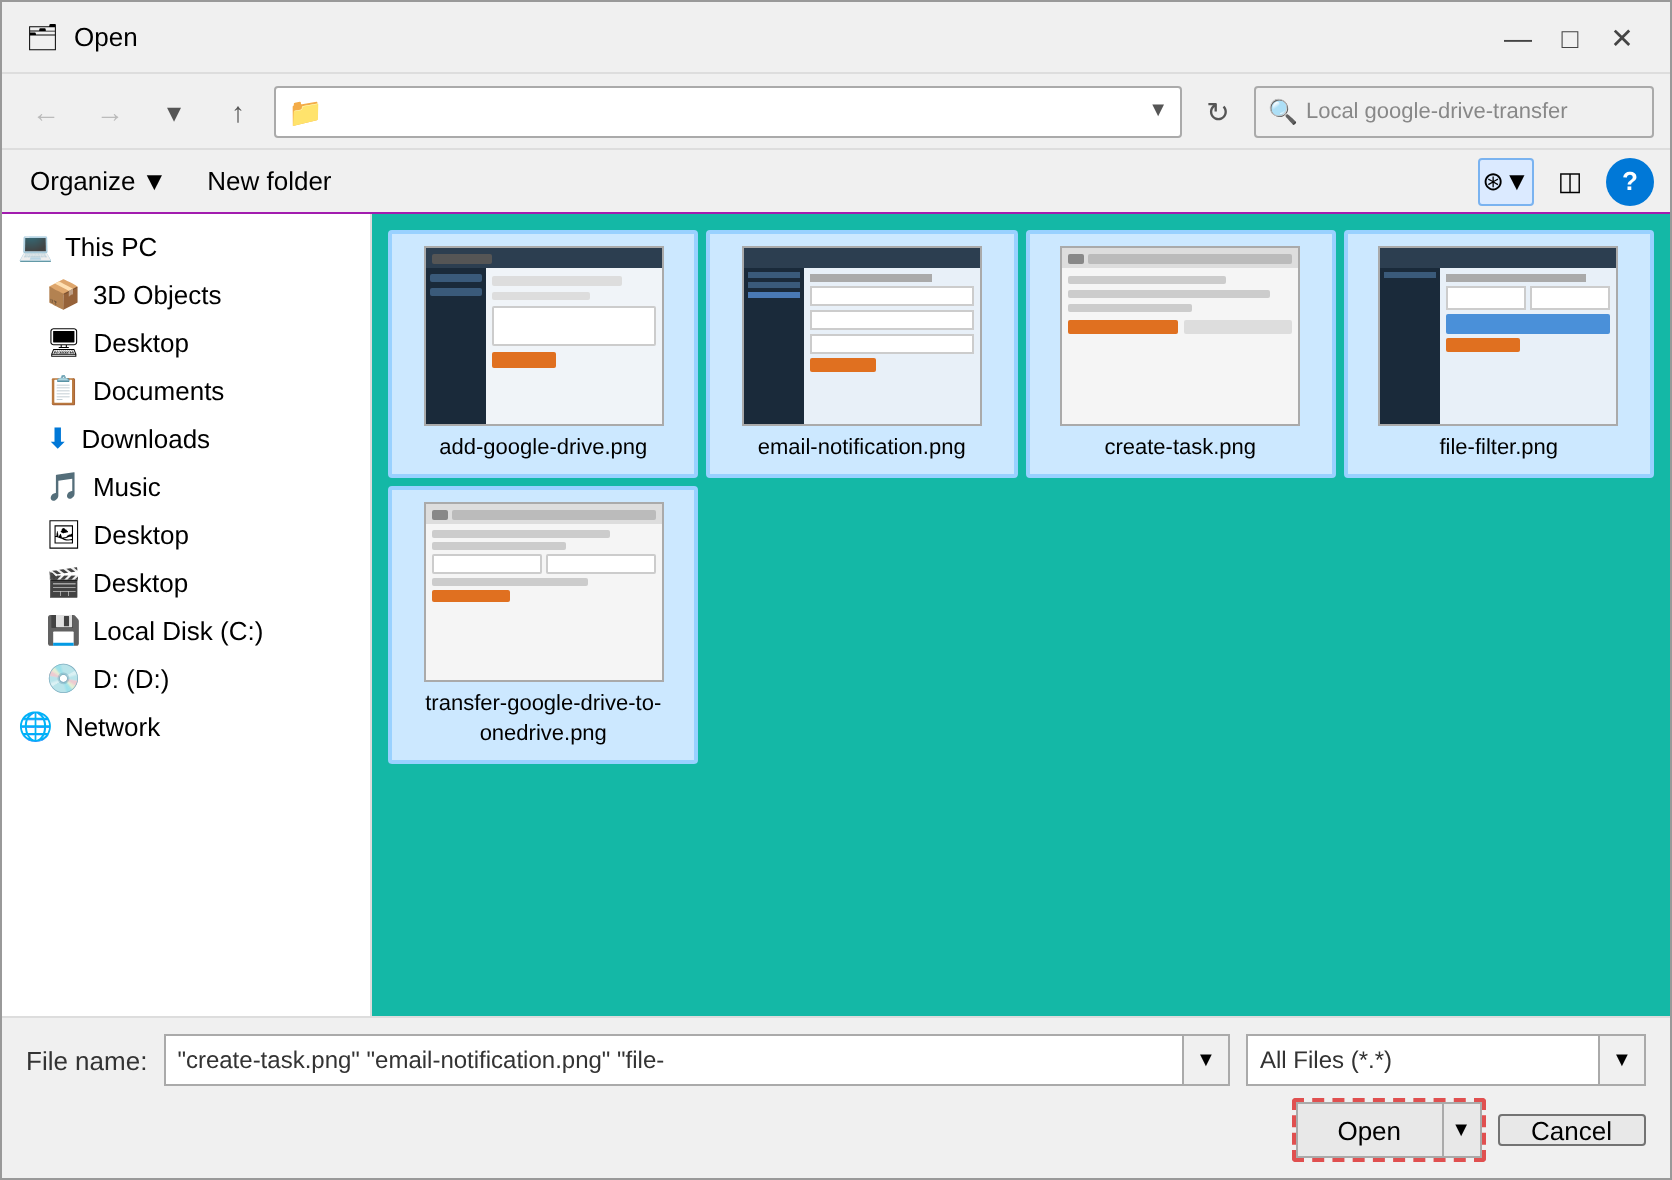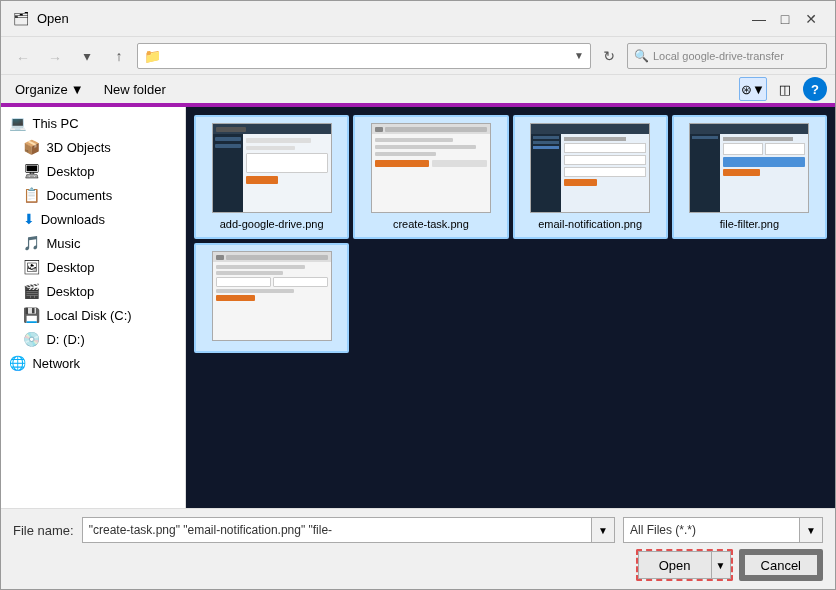--- a/index.html
+++ b/index.html
@@ -138,21 +138,21 @@
       align-items: center;
       gap: 4px;
       width: 200px;
       color: #666;
     }
     .search-icon { color: #666; font-size: 12px; }
 
     
     .toolbar2 {
       background: #f0f0f0;
-      border-bottom: 4px solid #a21caf;
+      border-bottom: 1px solid #a21caf;
       padding: 2px 8px;
       display: flex;
       align-items: center;
       justify-content: space-between;
       height: 32px;
     }
     .toolbar2-left {
       display: flex;
       align-items: center;
       gap: 8px;
@@ -233,21 +233,21 @@
       gap: 6px;
       white-space: nowrap;
       overflow: hidden;
     }
     .sidebar-icon { font-size: 14px; flex-shrink: 0; }
     .sidebar-label { font-size: 13px; color: #000; }
 
     
     .file-area {
       flex: 1;
-      background: #0f172a;
+      background: #14b8a6;
       overflow-y: auto;
       padding: 8px;
       display: grid;
       grid-template-columns: repeat(4, 1fr);
       grid-template-rows: auto auto;
       gap: 4px;
       align-content: start;
     }
     .file-item {
       display: flex;
@@ -394,24 +394,24 @@
       width: 20px;
       background: #e8e8e8;
       border: 1px solid #aaa;
       cursor: pointer;
       font-size: 10px;
       display: flex;
       align-items: center;
       justify-content: center;
     }
     .cancel-btn {
-      height: 32px;
+      height: 16px;
       padding: 0 16px;
       background: #e8e8e8;
-      border: 6px solid #737373;
+      border: 1px solid #737373;
       cursor: pointer;
       font-size: 13px;
       border-radius: 2px;
     }
 
     
     ::-webkit-scrollbar { width: 12px; }
     ::-webkit-scrollbar-track { background: #f0f0f0; }
     ::-webkit-scrollbar-thumb { background: #c0c0c0; border-radius: 6px; }
   </style>
@@ -537,60 +537,60 @@
             </div>
           </div>
         </div>
         <span class="file-name">add-google-drive.png</span>
       </div>
 
 
 
       <div class="file-item">
         <div class="file-thumbnail">
+          <div class="mini-screen">
+            <div class="mini-bar" style="background:#2c3e50;height:10px;"></div>
+            <div style="display:flex;height:calc(100% - 10px);">
+              <div style="width:30px;background:#1a2a3a;padding:2px;">
+                <div style="width:100%;height:3px;background:#3a5a7a;margin-bottom:2px;"></div>
+                <div style="width:100%;height:3px;background:#3a5a7a;margin-bottom:2px;"></div>
+                <div style="width:100%;height:3px;background:#4a7ab5;margin-bottom:2px;"></div>
+              </div>
+              <div style="flex:1;background:#e8f0f8;padding:3px;">
+                <div style="height:4px;background:#aaa;margin-bottom:2px;width:75%;"></div>
+                <div style="height:10px;background:#fff;border:1px solid #ccc;margin-bottom:2px;"></div>
+                <div style="height:10px;background:#fff;border:1px solid #ccc;margin-bottom:2px;"></div>
+                <div style="height:10px;background:#fff;border:1px solid #ccc;margin-bottom:2px;"></div>
+                <div style="height:7px;background:#e07020;width:40%;border-radius:1px;"></div>
+              </div>
+            </div>
+          </div>
+        </div>
+        <span class="file-name">email-notification.png</span>
+      </div>
+
+      <div class="file-item">
+        <div class="file-thumbnail">
           <div class="mini-screen-light" style="background:#f5f5f5;">
             <div class="mini-titlebar" style="background:#ddd;height:10px;padding:2px 3px;display:flex;align-items:center;gap:2px;">
               <div style="width:8px;height:5px;background:#888;border-radius:1px;"></div>
               <div style="flex:1;height:5px;background:#bbb;border-radius:1px;"></div>
             </div>
             <div style="padding:4px 3px;">
               <div style="height:4px;background:#ccc;margin-bottom:3px;width:70%;border-radius:1px;"></div>
               <div style="height:4px;background:#ccc;margin-bottom:3px;width:90%;border-radius:1px;"></div>
               <div style="height:4px;background:#ccc;margin-bottom:3px;width:55%;border-radius:1px;"></div>
               <div style="display:flex;gap:3px;margin-top:4px;">
                 <div style="height:7px;background:#e07020;flex:1;border-radius:1px;"></div>
                 <div style="height:7px;background:#ddd;flex:1;border-radius:1px;"></div>
               </div>
             </div>
           </div>
         </div>
         <span class="file-name">create-task.png</span>
-      </div>
-
-      <div class="file-item">
-        <div class="file-thumbnail">
-          <div class="mini-screen">
-            <div class="mini-bar" style="background:#2c3e50;height:10px;"></div>
-            <div style="display:flex;height:calc(100% - 10px);">
-              <div style="width:30px;background:#1a2a3a;padding:2px;">
-                <div style="width:100%;height:3px;background:#3a5a7a;margin-bottom:2px;"></div>
-                <div style="width:100%;height:3px;background:#3a5a7a;margin-bottom:2px;"></div>
-                <div style="width:100%;height:3px;background:#4a7ab5;margin-bottom:2px;"></div>
-              </div>
-              <div style="flex:1;background:#e8f0f8;padding:3px;">
-                <div style="height:4px;background:#aaa;margin-bottom:2px;width:75%;"></div>
-                <div style="height:10px;background:#fff;border:1px solid #ccc;margin-bottom:2px;"></div>
-                <div style="height:10px;background:#fff;border:1px solid #ccc;margin-bottom:2px;"></div>
-                <div style="height:10px;background:#fff;border:1px solid #ccc;margin-bottom:2px;"></div>
-                <div style="height:7px;background:#e07020;width:40%;border-radius:1px;"></div>
-              </div>
-            </div>
-          </div>
-        </div>
-        <span class="file-name">email-notification.png</span>
       </div>
 
       <div class="file-item">
         <div class="file-thumbnail">
           <div class="mini-screen">
             <div class="mini-bar" style="background:#2c3e50;height:10px;"></div>
             <div style="display:flex;height:calc(100% - 10px);">
               <div style="width:30px;background:#1a2a3a;padding:2px;">
                 <div style="width:100%;height:3px;background:#3a5a7a;margin-bottom:2px;"></div>
               </div>
@@ -622,20 +622,21 @@
               <div style="height:4px;background:#ccc;margin-bottom:2px;width:60%;border-radius:1px;"></div>
               <div style="display:flex;gap:2px;margin-bottom:2px;">
                 <div style="flex:1;height:10px;background:#fff;border:1px solid #ccc;border-radius:1px;"></div>
                 <div style="flex:1;height:10px;background:#fff;border:1px solid #ccc;border-radius:1px;"></div>
               </div>
               <div style="height:4px;background:#ccc;margin-bottom:2px;width:70%;border-radius:1px;"></div>
               <div style="height:6px;background:#e07020;width:35%;border-radius:1px;"></div>
             </div>
           </div>
         </div>
+        <span class="file-name">transfer-google-drive-to-onedrive.png</span>
       </div>
     </div>
   </div>
 
   <div class="bottom-bar">
     <div class="filename-row">
       <span class="filename-label">File name:</span>
       <div class="filename-input-container">
         <input class="filename-input" type="text" value="&quot;create-task.png&quot; &quot;email-notification.png&quot; &quot;file-" style="">
         <div class="filename-dropdown">▼</div>

